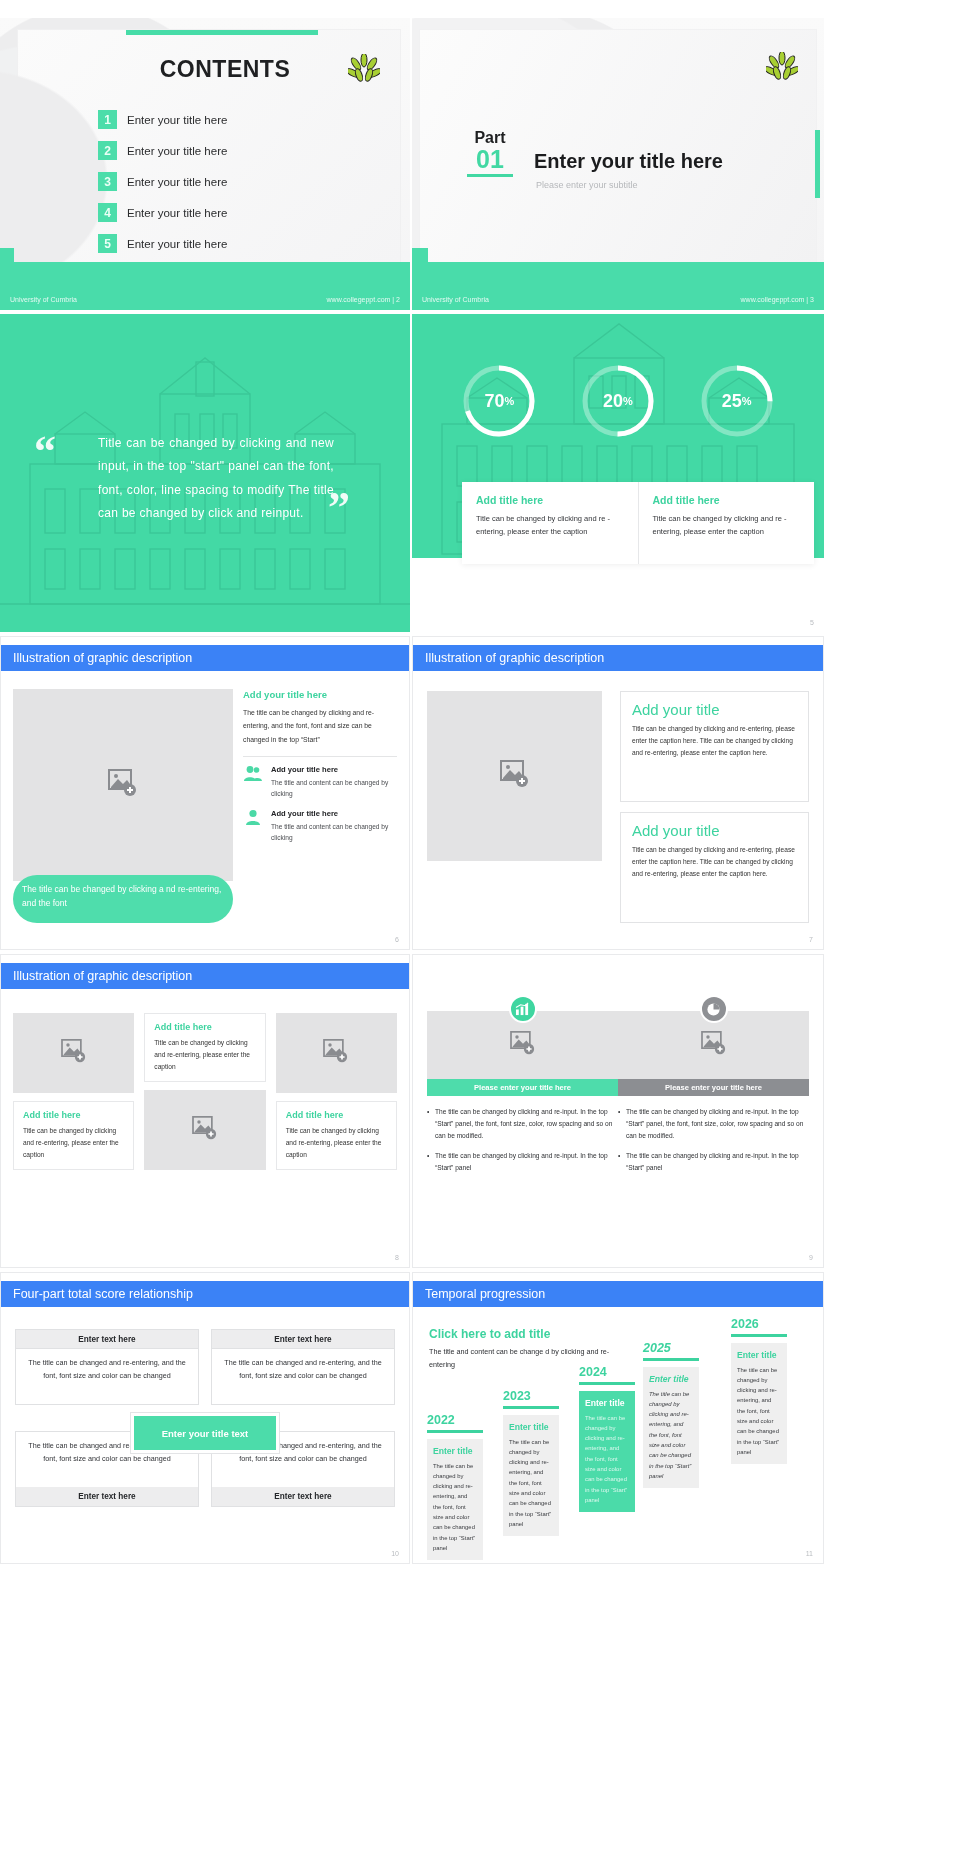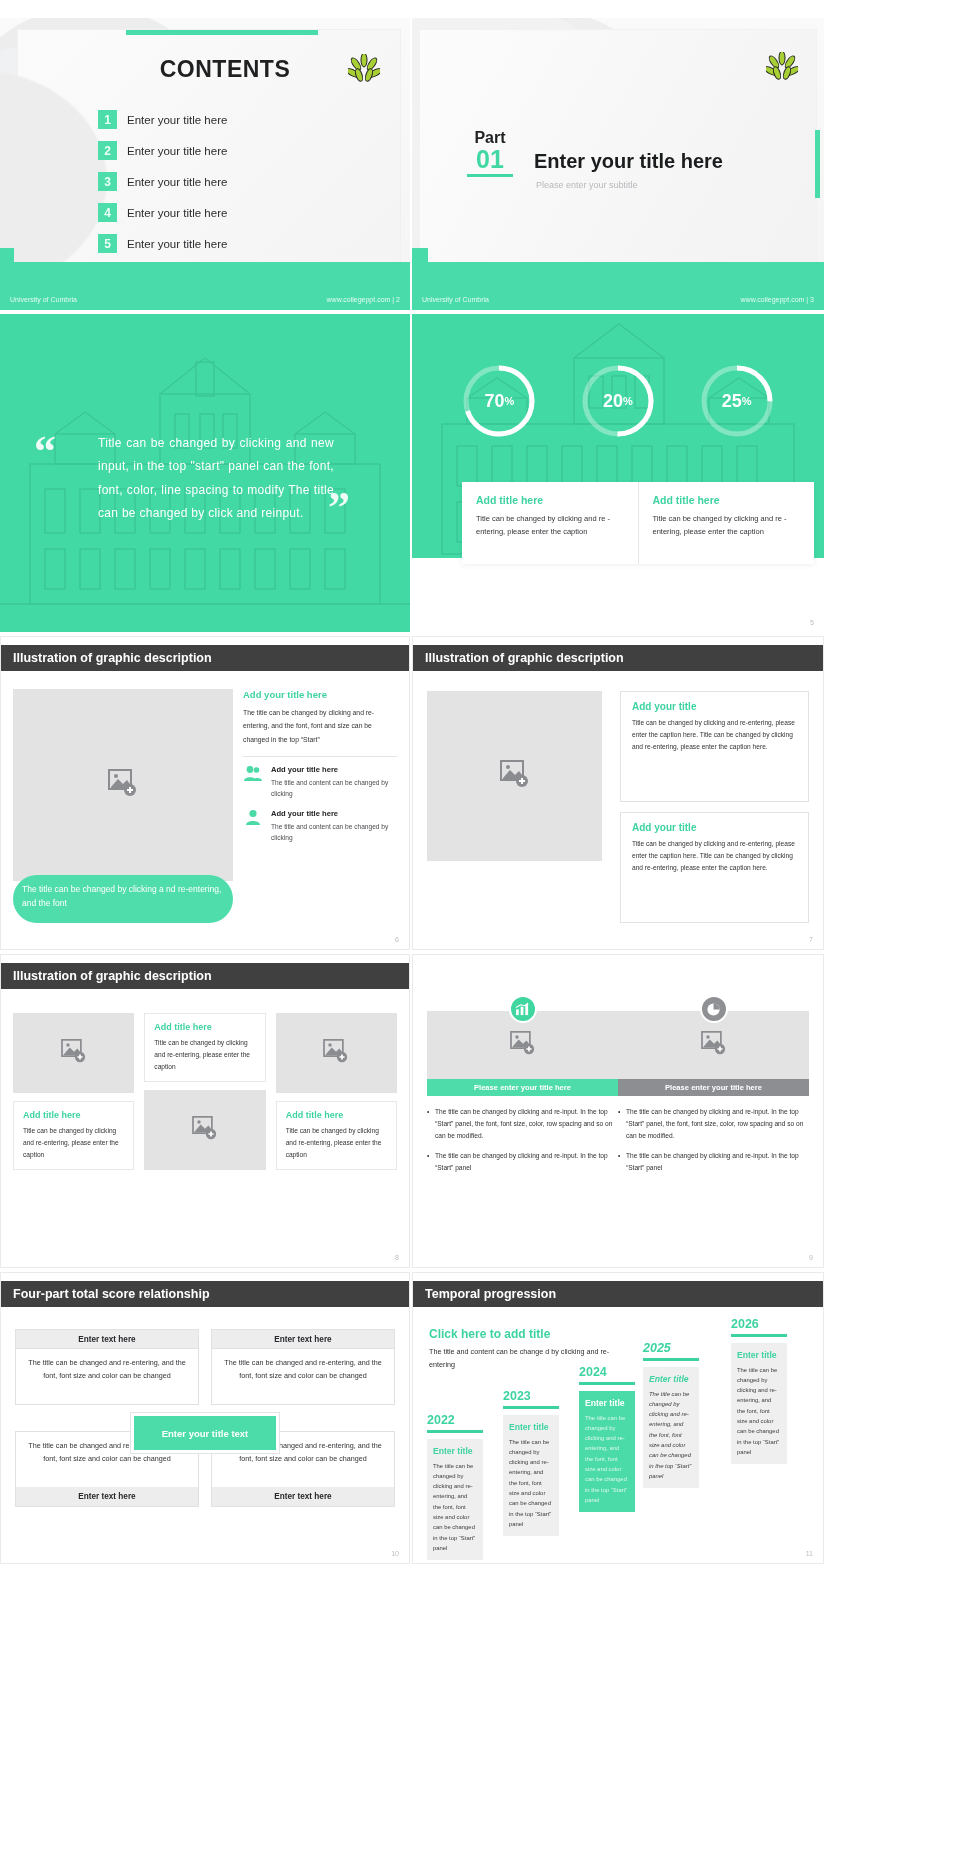--- a/index.html
+++ b/index.html
@@ -20,22 +20,22 @@
   }
   .slide {
     position: relative;
     background: #ffffff;
     overflow: hidden;
     border: 1px solid #e9eaec;
   }
   .slide.noborder { border: none; }
   .ttl-band {
     position: absolute; left: 0; right: 0;
-    background: #404040;
-    color: #fff; font-weight: bold;
+    background: #3b82f6;
+    color: #fff; font-weight: normal;
     display: flex; align-items: center;
   }
   .footer-band {
     position: absolute; left: 0; right: 0; bottom: 0;
     height: 22px; background: #49DCAA;
     display: flex; align-items: center; justify-content: space-between;
     padding: 0 10px;
     color: rgba(255,255,255,.85); font-size: 7px;
   }
   .pagenum {
@@ -169,21 +169,21 @@
   .s6 .ir .ic { width: 20px; flex: 0 0 20px; display:flex; align-items:flex-start; justify-content:center; }
   .s6 .ir h5 { font-size: 7.6px; color:#232427; font-weight:bold; margin-bottom: 3px; }
   .s6 .ir p { font-size: 6.6px; color:#4a4c50; line-height:1.7; }
 
   
   .s7 .hdr { top: 8px; height: 26px; padding-left: 12px; font-size: 12.5px; }
   .s7 .body { position:absolute; left: 14px; right: 14px; top: 54px; bottom: 26px; display:flex; gap: 18px; }
   .s7 .ph { width: 175px; height: 170px; }
   .s7 .rightcol { flex:1; display:flex; flex-direction:column; gap: 10px; }
   .s7 .box { border:1px solid #e2e3e5; padding: 9px 11px; flex:1; }
-  .s7 .box h4 { color:#3DD39F; font-size: 10px; font-weight:bold; margin-bottom: 5px; }
+  .s7 .box h4 { color:#3DD39F; font-size: 15px; font-weight:normal; margin-bottom: 5px; }
   .s7 .box p { font-size: 6.6px; color:#333; line-height: 1.85; }
 
   
   .s8 .hdr { top: 8px; height: 26px; padding-left: 12px; font-size: 12.5px; }
   .s8 .body { position:absolute; left: 12px; right: 12px; top: 58px; bottom: 28px; display:flex; gap: 10px; }
   .s8 .col { flex:1; display:flex; flex-direction:column; gap: 8px; }
   .s8 .cell { border:1px solid #e7e8ea; padding: 8px 9px; }
   .s8 .cell h4 { color:#3DD39F; font-size: 9px; font-weight:bold; margin-bottom: 5px; }
   .s8 .cell p { font-size: 6.6px; color:#333; line-height: 1.8; }
   .s8 .ph.sq { height: 80px; }

